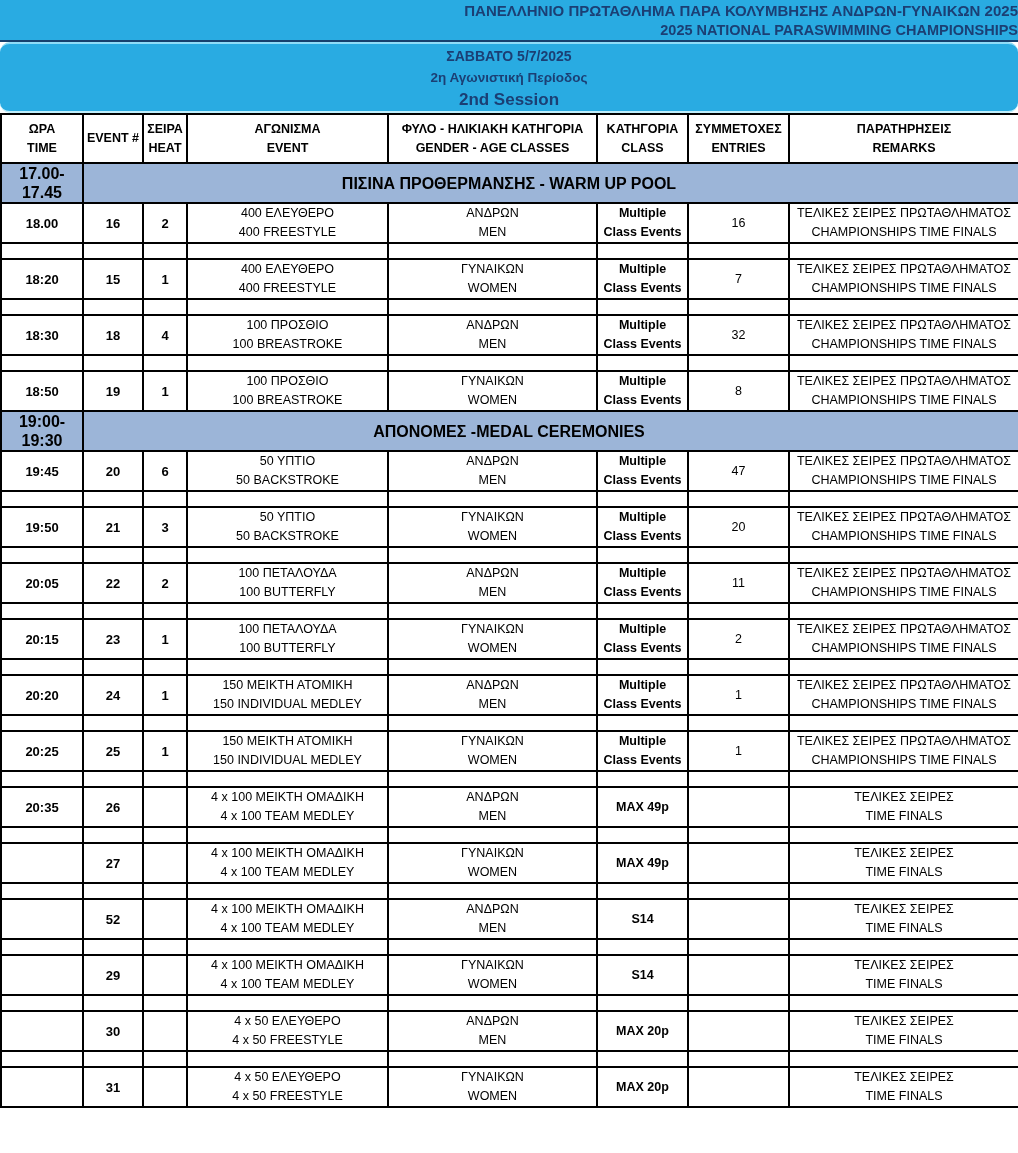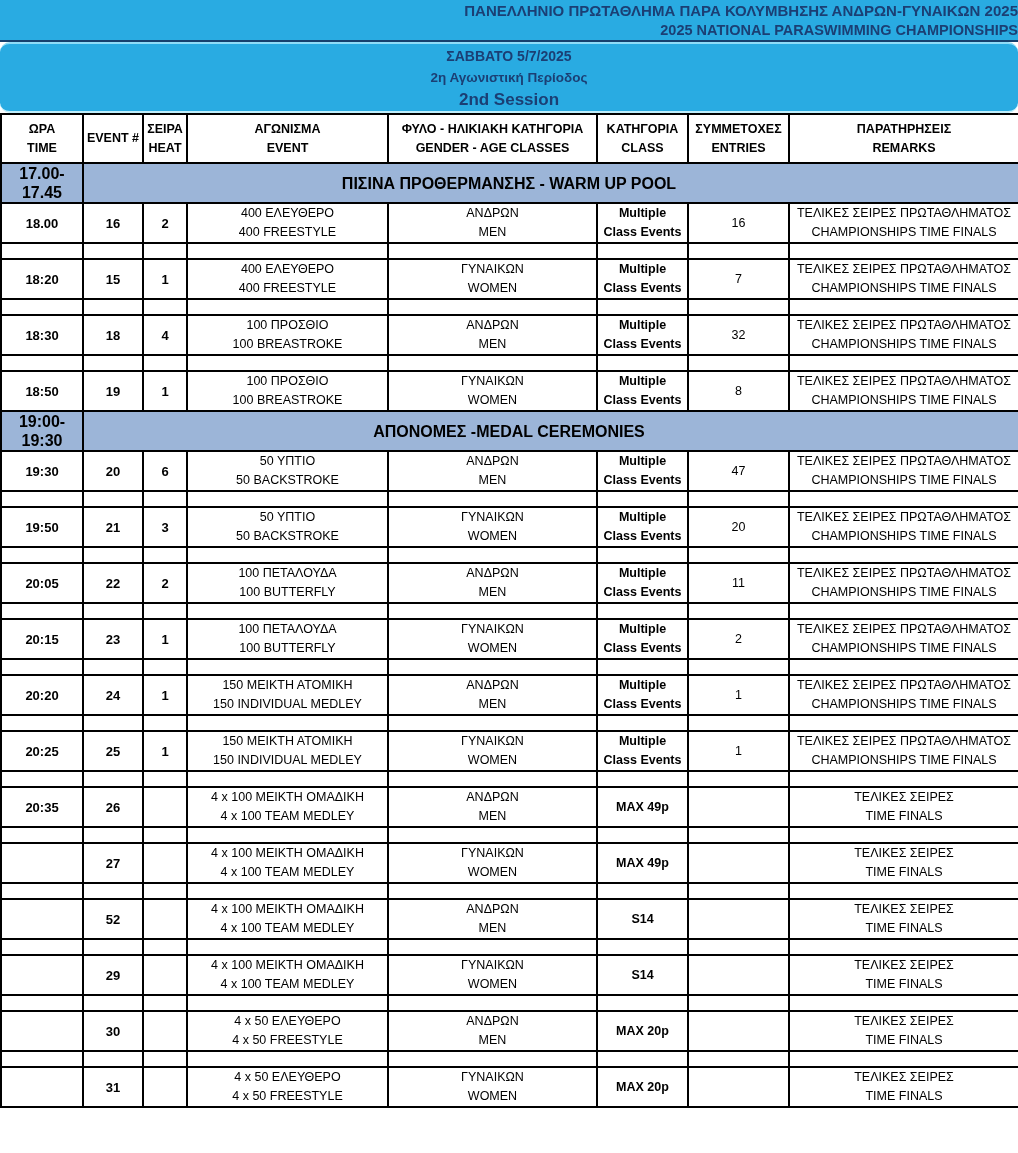--- a/index.html
+++ b/index.html
@@ -232,21 +232,21 @@
         <td class="c-remarks">
           <div class="ln">ΤΕΛΙΚΕΣ ΣΕΙΡΕΣ ΠΡΩΤΑΘΛΗΜΑΤΟΣ</div>
           <div class="ln">CHAMPIONSHIPS TIME FINALS</div>
         </td>
       </tr>
       <tr class="row-band">
         <td class="band-time">19:00-19:30</td>
         <td class="band-label" colspan="7">ΑΠΟΝΟΜΕΣ -MEDAL CEREMONIES</td>
       </tr>
       <tr class="row-event">
-        <td class="c-time">19:30</td>
+        <td class="c-time">19:45</td>
         <td class="c-num">20</td>
         <td class="c-heat">6</td>
         <td class="c-event">
           <div class="ln">50 ΥΠΤΙΟ</div>
           <div class="ln">50 BACKSTROKE</div>
         </td>
         <td class="c-gender">
           <div class="ln">ΑΝΔΡΩΝ</div>
           <div class="ln">MEN</div>
         </td>

